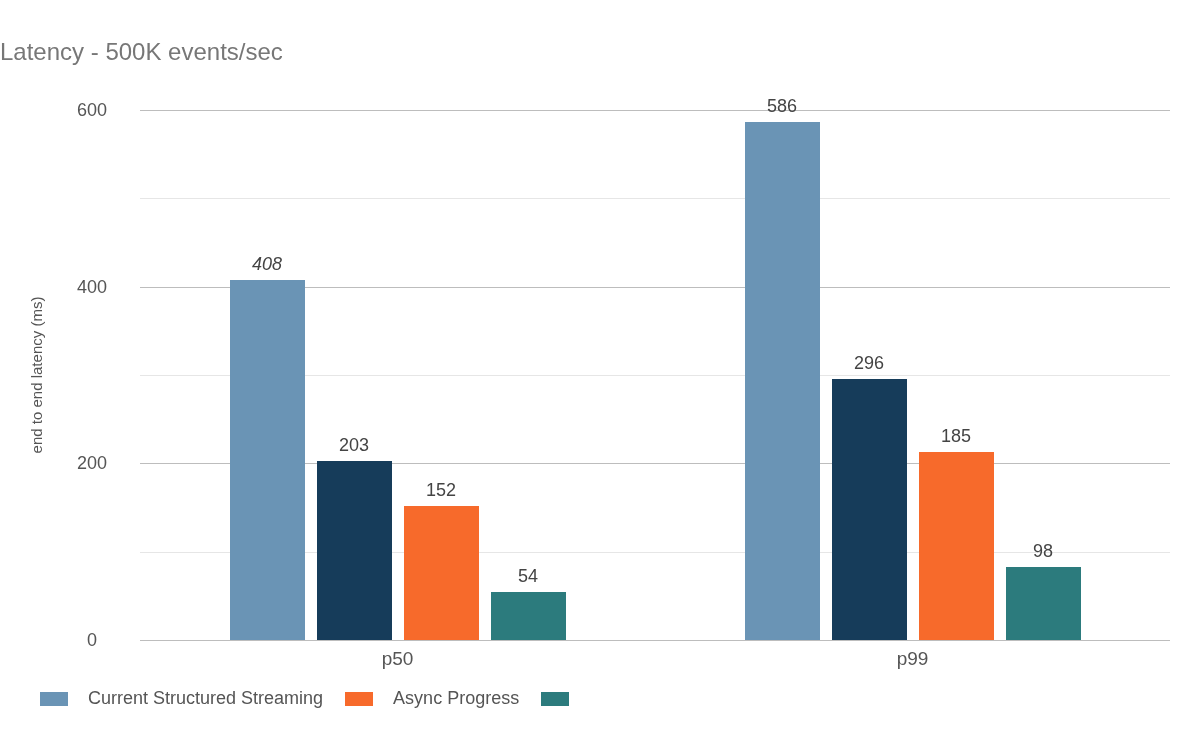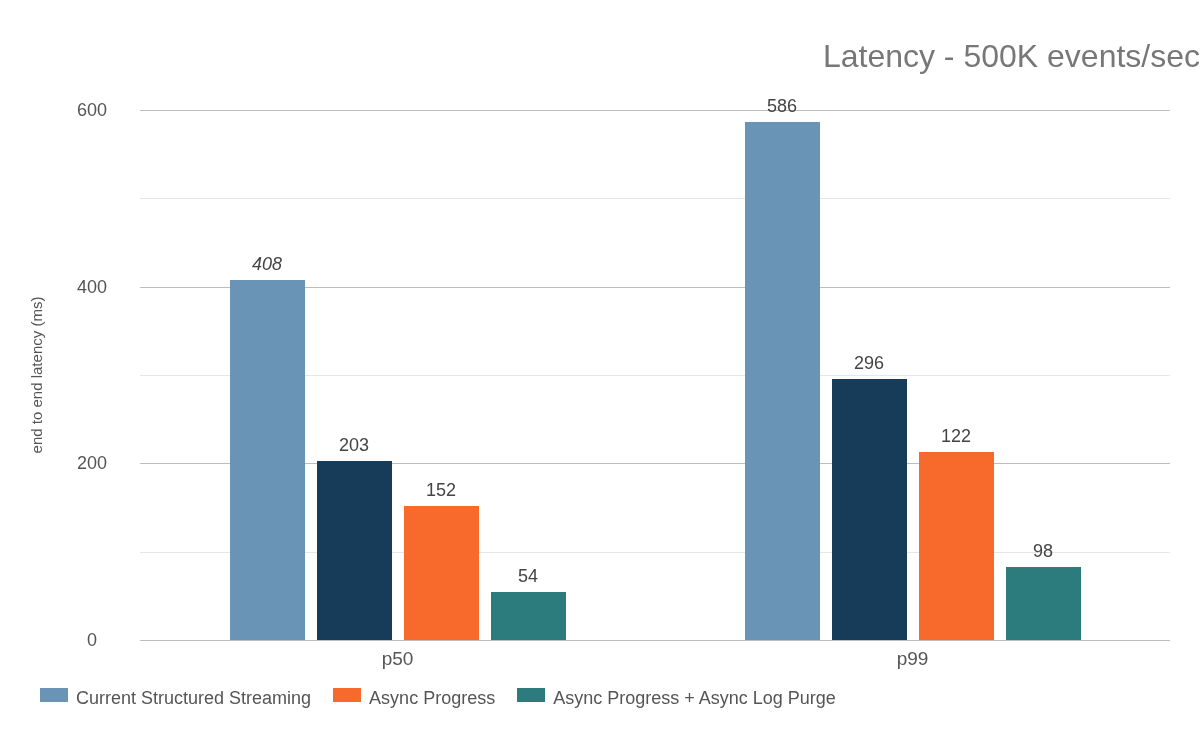--- a/index.html
+++ b/index.html
@@ -12,22 +12,22 @@
   }
   .chart-wrap {
     position: relative;
     width: 1200px;
     height: 747px;
   }
   .title {
     position: absolute;
     top: 38px;
     left: 0; right: 0;
-    text-align: right;
-    font-size: 32px;
+    text-align: left;
+    font-size: 24px;
     color: #777;
     font-weight: 400;
   }
   .plot {
     position: absolute;
     left: 140px;
     top: 110px;
     width: 1030px;
     height: 530px;
   }
@@ -84,21 +84,22 @@
     top: 688px;
     display: flex;
     flex-wrap: nowrap;
     align-items: center;
     gap: 22px;
     font-size: 18px;
     color: #555;
   }
   .legend-item {
     display: flex;
-    gap: 8px;
+    align-items: center;
+    gap: 20px;
     white-space: nowrap;
   }
   .swatch {
     width: 28px;
     height: 14px;
   }
 </style>
 </head>
 <body>
 
@@ -127,34 +128,33 @@
       <div class="bar" style="left: 263.5px; width: 75px; height: 134.267px; background: rgb(247, 106, 43);"></div>
       <div class="bar-label" style="left: 301px; top: 369.733px;">152</div>
       <div class="bar" style="left: 350.5px; width: 75px; height: 47.7px; background: rgb(44, 123, 125);"></div>
       <div class="bar-label" style="left: 388px; top: 456.3px;">54</div>
       <div class="cat-label" style="left: 257.5px;">p50</div>
       <div class="bar" style="left: 604.5px; width: 75px; height: 517.633px; background: rgb(106, 148, 181);"></div>
       <div class="bar-label" style="left: 642px; top: -13.6333px;">586</div>
       <div class="bar" style="left: 691.5px; width: 75px; height: 261.467px; background: rgb(22, 60, 90);"></div>
       <div class="bar-label" style="left: 729px; top: 242.533px;">296</div>
       <div class="bar" style="left: 778.5px; width: 75px; height: 188.15px; background: rgb(247, 106, 43);"></div>
-      <div class="bar-label" style="left: 816px; top: 315.85px;">122</div>
+      <div class="bar-label" style="left: 816px; top: 315.85px;">185</div>
       <div class="bar" style="left: 865.5px; width: 75px; height: 73.3167px; background: rgb(44, 123, 125);"></div>
       <div class="bar-label" style="left: 903px; top: 430.683px;">98</div>
       <div class="cat-label" style="left: 772.5px;">p99</div>
     </div>
 
   <div class="legend" id="legend">
       <div class="legend-item">
         <div class="swatch" style="background: rgb(106, 148, 181);"></div>
         <span>Current Structured Streaming</span>
       </div>
       <div class="legend-item">
         <div class="swatch" style="background: rgb(247, 106, 43);"></div>
         <span>Async Progress</span>
       </div>
       <div class="legend-item">
         <div class="swatch" style="background: rgb(44, 123, 125);"></div>
-        <span>Async Progress + Async Log Purge</span>
       </div>
     </div>
 
 </div>
 
 </body></html>

